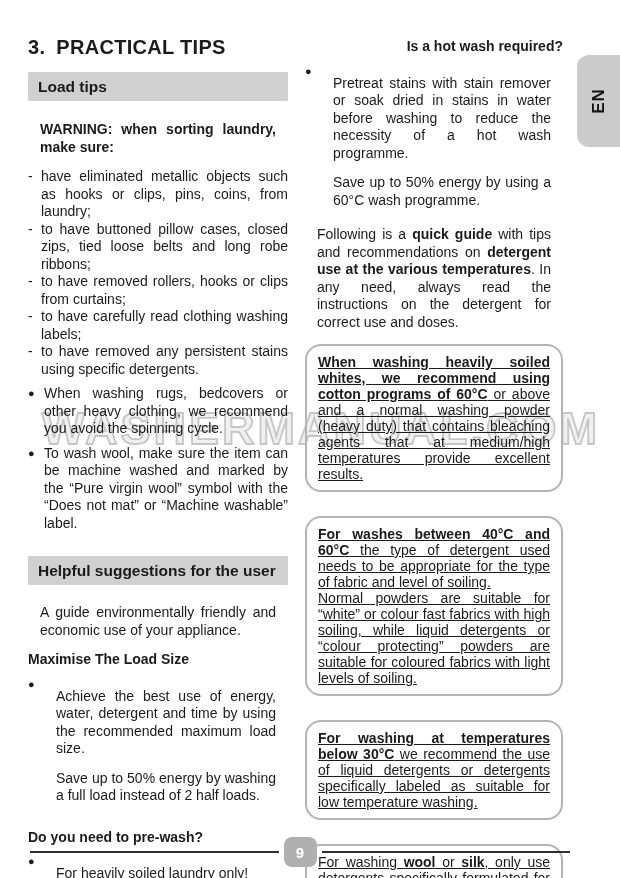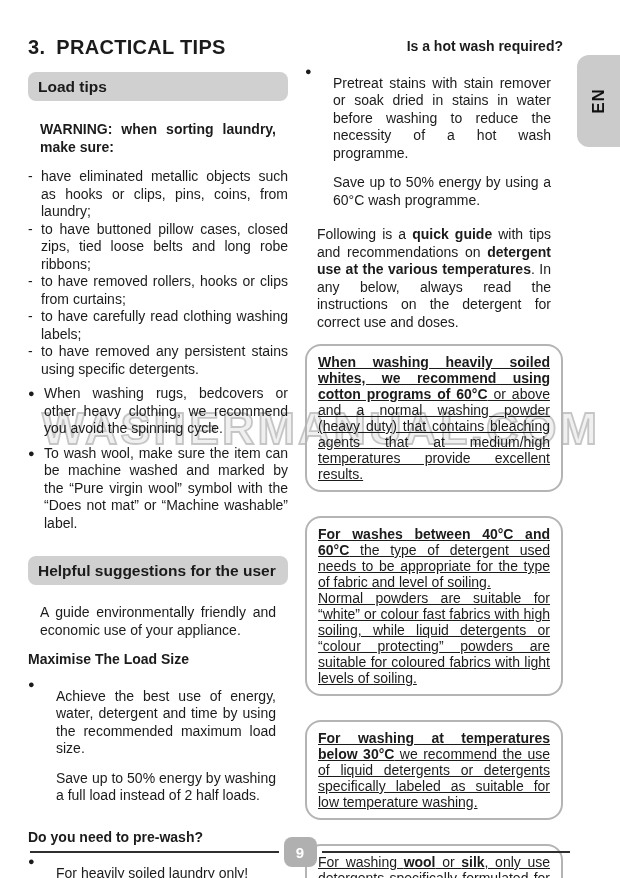--- a/index.html
+++ b/index.html
@@ -60,21 +60,21 @@
 
   .page-title {
     display: flex; gap: 11px;
     font-size: 20px; font-weight: bold;
     margin: 0 0 13px 0;
     letter-spacing: 0.3px;
   }
 
   .bar {
     background: #d0d0d0;
-    border-radius: 8px;
+    border-radius: 1px;
     font-weight: bold;
     font-size: 15.5px;
     padding: 4px 10px;
     line-height: 21px;
     margin: 0 0 20px 0;
   }
   .bar.second { margin-top: 24px; margin-bottom: 19px; }
 
   p, .para { margin: 12px; line-height: 17.5px; text-align: justify; }
 
@@ -213,21 +213,21 @@
 
       <div class="subhead first heading-top">Is a hot wash required?</div>
       <div class="bullet-item">
         <span class="bmark">●</span>
         <div class="btxt">
           <div class="para">Pretreat stains with stain remover or soak dried in stains in water before washing to reduce the necessity of a hot wash programme.</div>
           <div class="para">Save up to 50% energy by using a 60°C wash programme.</div>
         </div>
       </div>
 
-      <p class="intro-para"><span>Following is a </span><b>quick guide</b><span> with tips and recommendations on </span><b>detergent use at the various temperatures</b><span>. In any below, always read the instructions on the detergent for correct use and doses.</span></p>
+      <p class="intro-para"><span>Following is a </span><b>quick guide</b><span> with tips and recommendations on </span><b>detergent use at the various temperatures</b><span>. In any need, always read the instructions on the detergent for correct use and doses.</span></p>
 
       <div class="tip-box tip-box-first">
         <div class="line"><b>When washing heavily soiled whites, we recommend using cotton programs of 60°C</b><span> or above and a normal washing powder (heavy duty) that contains bleaching agents that at medium/high temperatures provide excellent results.</span></div>
       </div>
 
       <div class="tip-box">
         <div class="line"><b>For washes between 40°C and 60°C</b><span> the type of detergent used needs to be appropriate for the type of fabric and level of soiling.</span></div>
         <div class="line">Normal powders are suitable for “white” or colour fast fabrics with high soiling, while liquid detergents or “colour protecting” powders are suitable for coloured fabrics with light levels of soiling.</div>
       </div>
 

